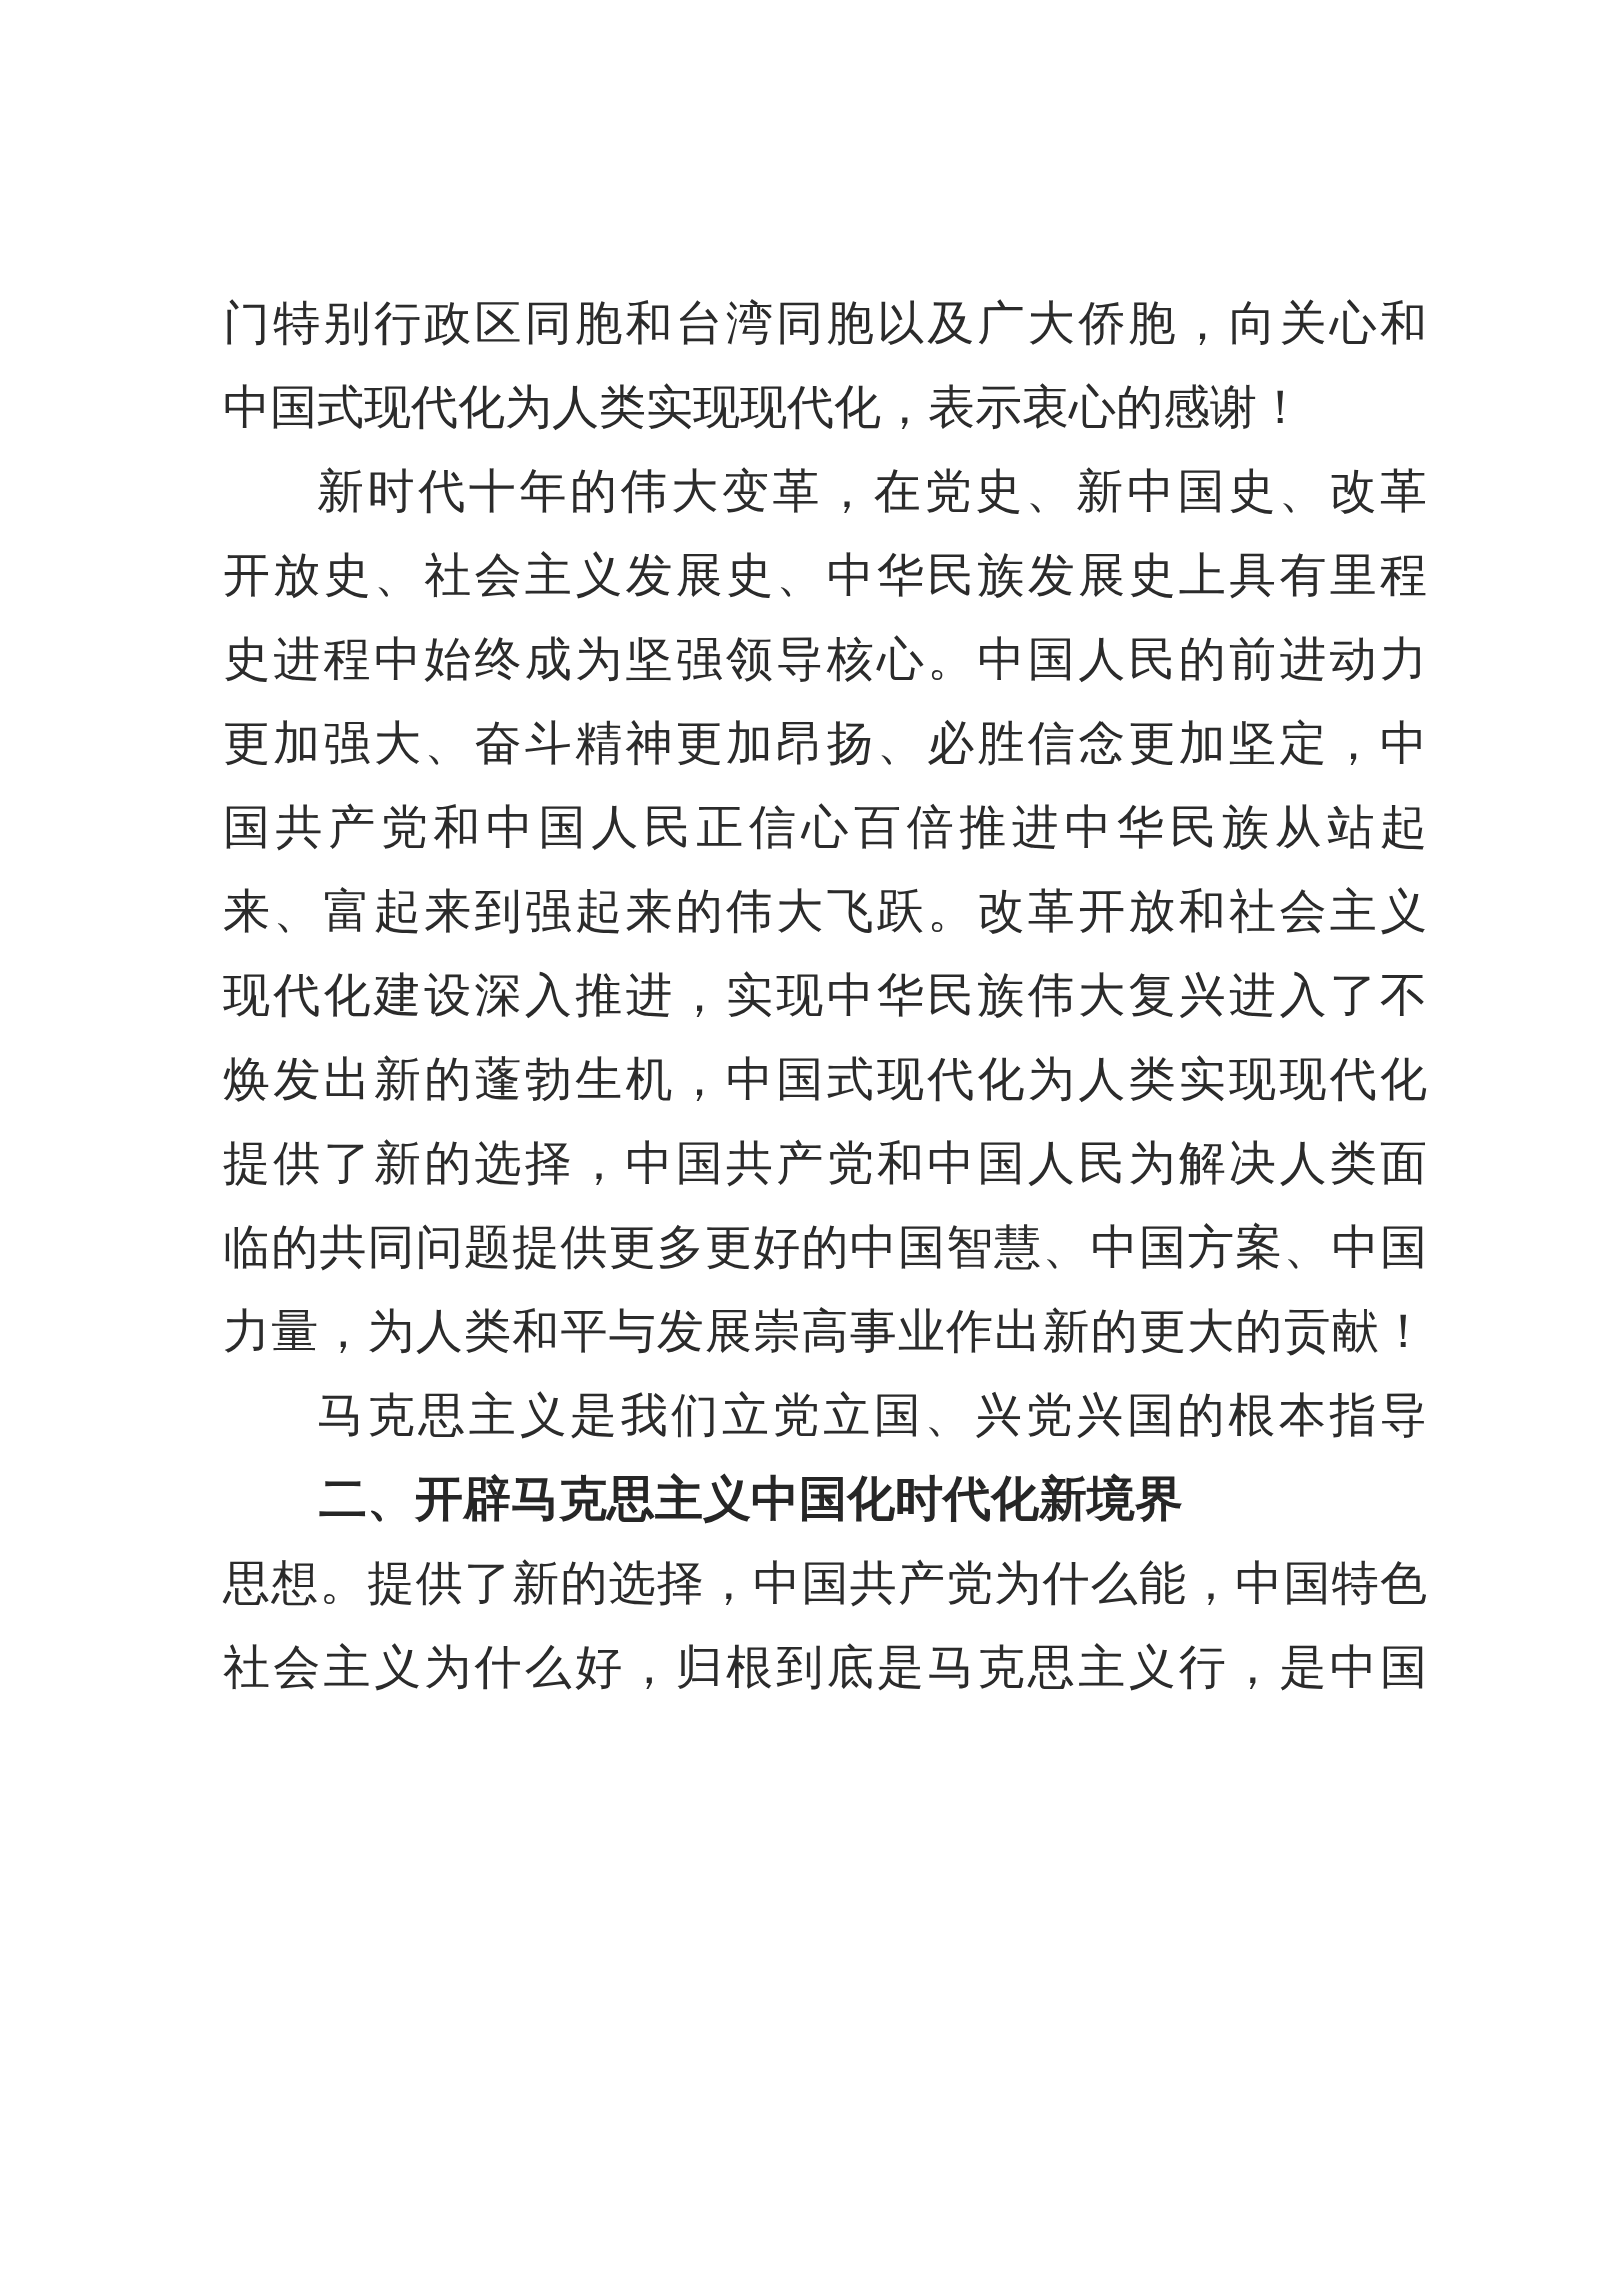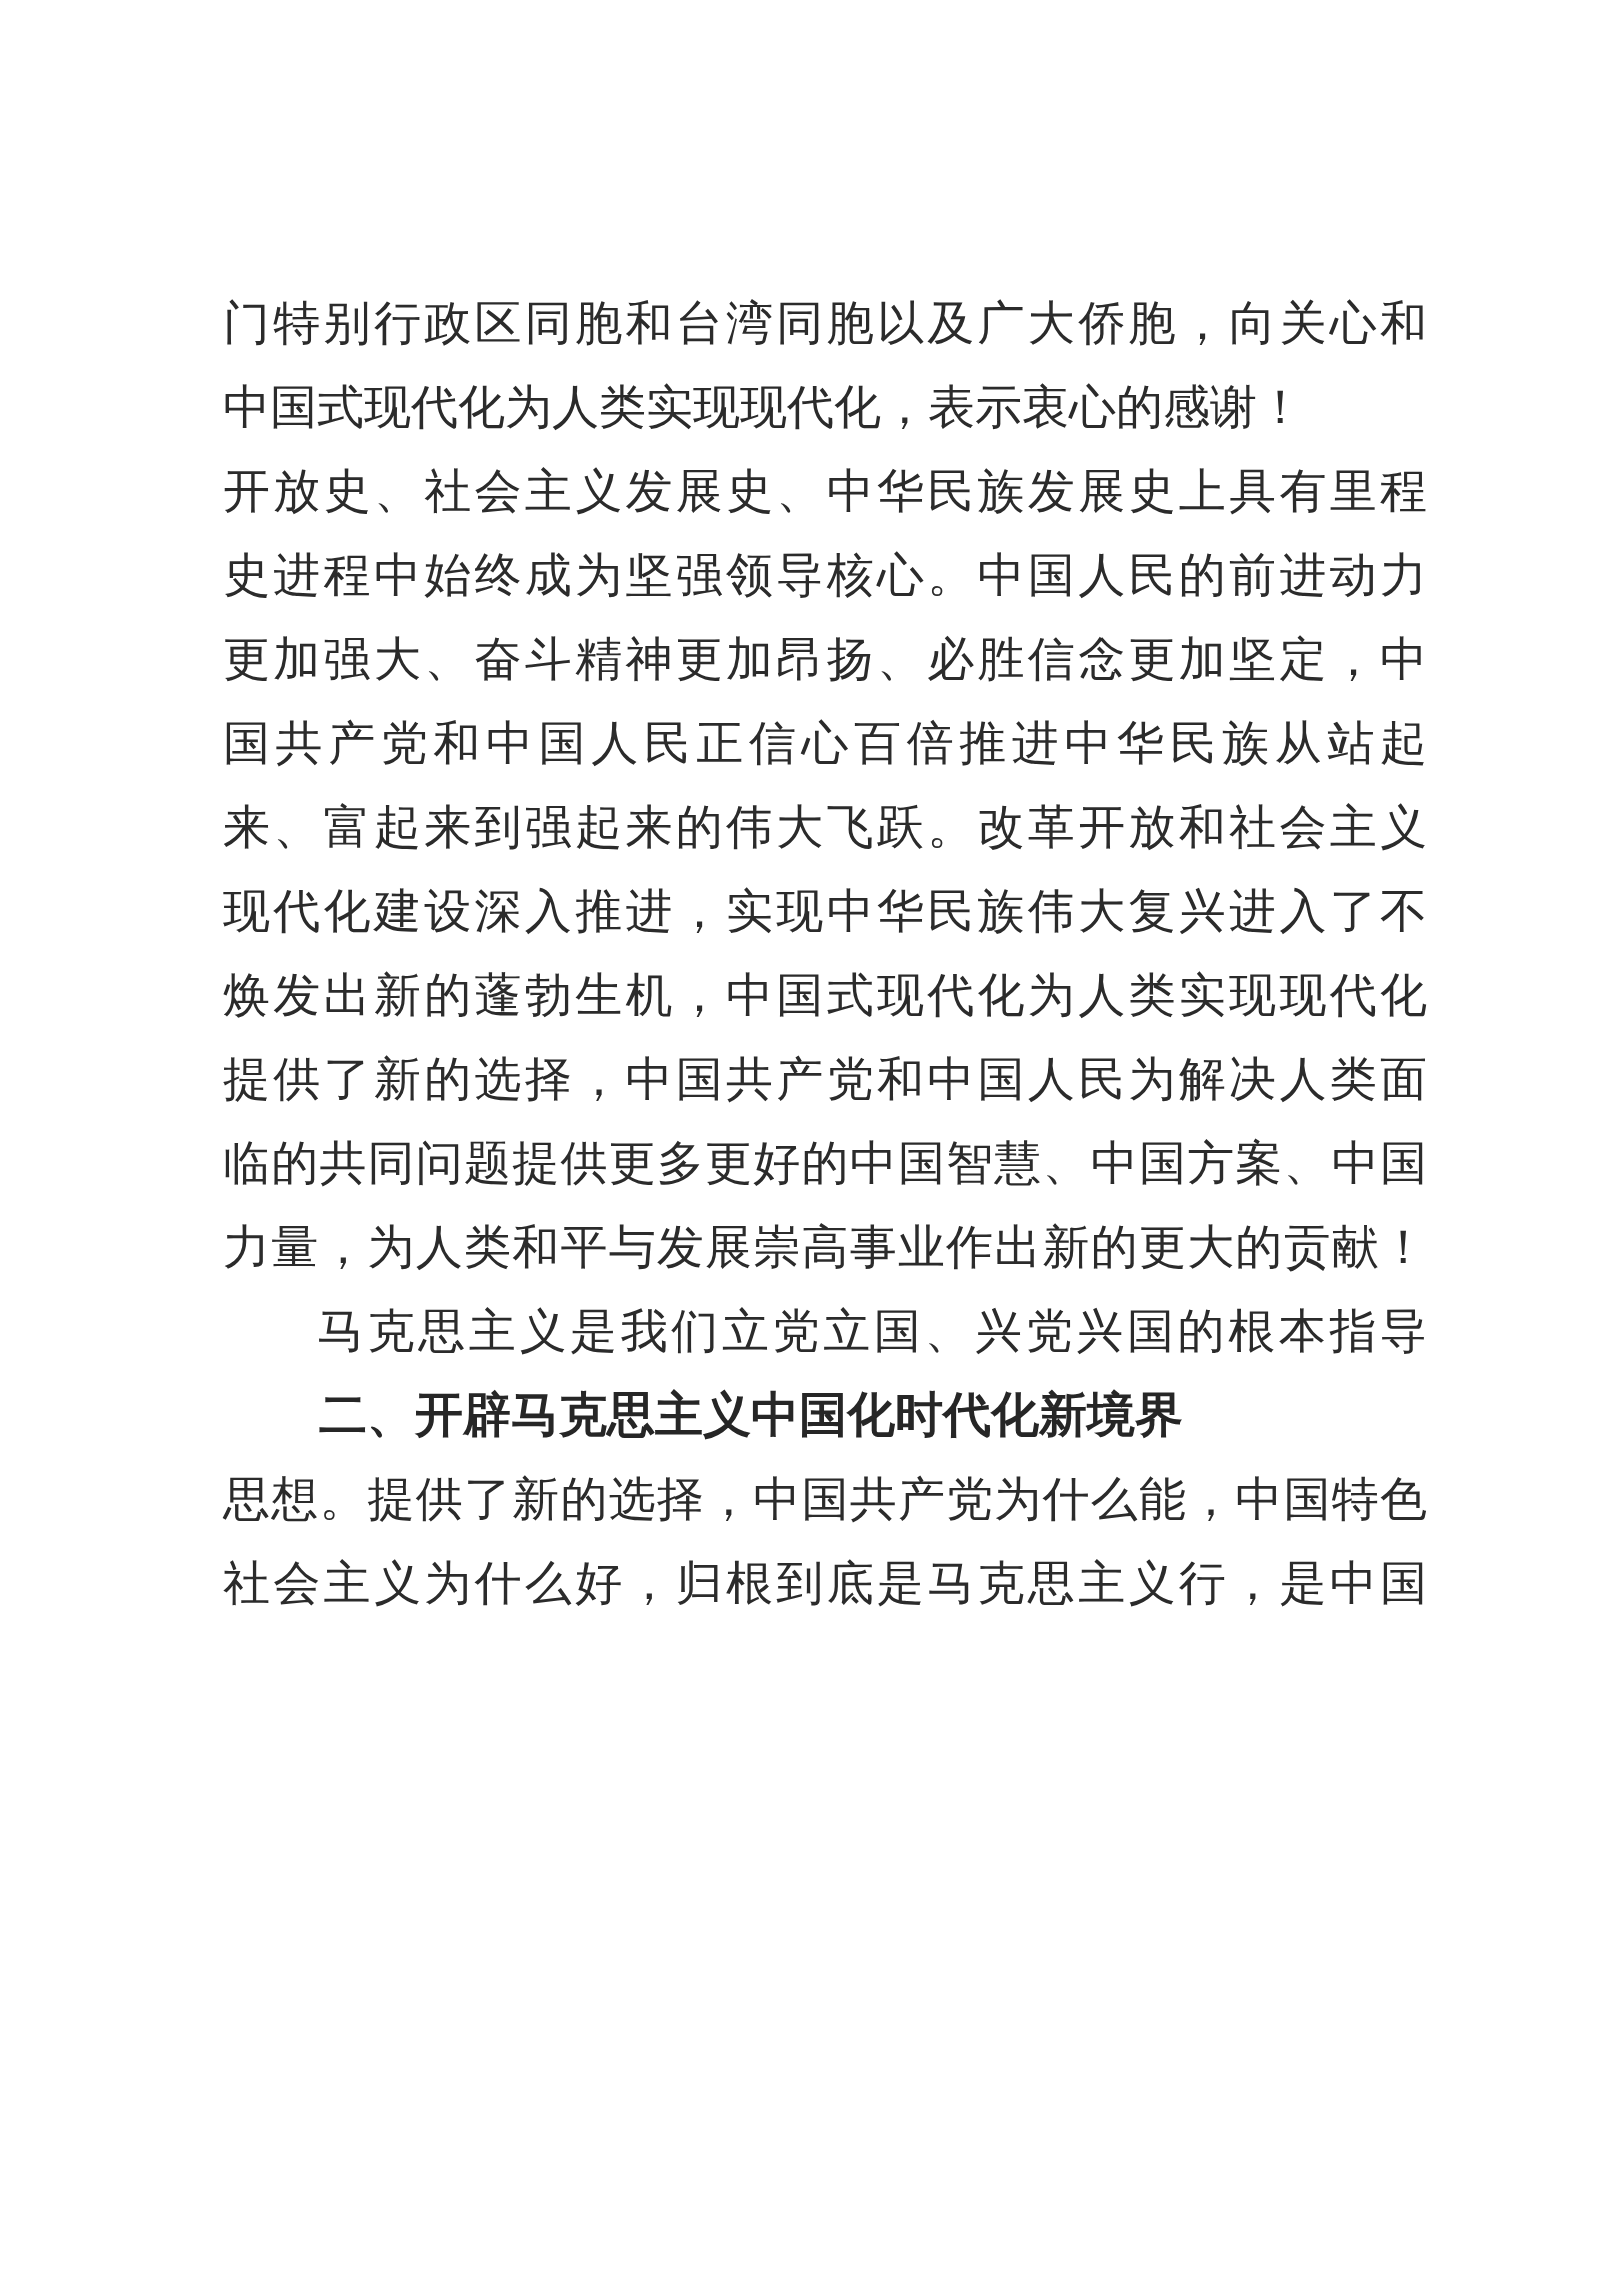--- a/index.html
+++ b/index.html
@@ -66,20 +66,21 @@
   }
 </style>
 </head>
 <body>
 
 <div class="page">
 
   <div class="textblock">
     <div class="line full">门特别行政区同胞和台湾同胞以及广大侨胞，向关心和</div>
     <div class="line end">中国式现代化为人类实现现代化，表示衷心的感谢！</div>
+    <div class="line indent full">新时代十年的伟大变革，在党史、新中国史、改革</div>
     <div class="line full">开放史、社会主义发展史、中华民族发展史上具有里程</div>
     <div class="line full">史进程中始终成为坚强领导核心。中国人民的前进动力</div>
     <div class="line full">更加强大、奋斗精神更加昂扬、必胜信念更加坚定，中</div>
     <div class="line full">国共产党和中国人民正信心百倍推进中华民族从站起</div>
     <div class="line full">来、富起来到强起来的伟大飞跃。改革开放和社会主义</div>
     <div class="line full">现代化建设深入推进，实现中华民族伟大复兴进入了不</div>
     <div class="line full">焕发出新的蓬勃生机，中国式现代化为人类实现现代化</div>
     <div class="line full">提供了新的选择，中国共产党和中国人民为解决人类面</div>
     <div class="line full">临的共同问题提供更多更好的中国智慧、中国方案、中国</div>
     <div class="line full">力量，为人类和平与发展崇高事业作出新的更大的贡献！</div>

